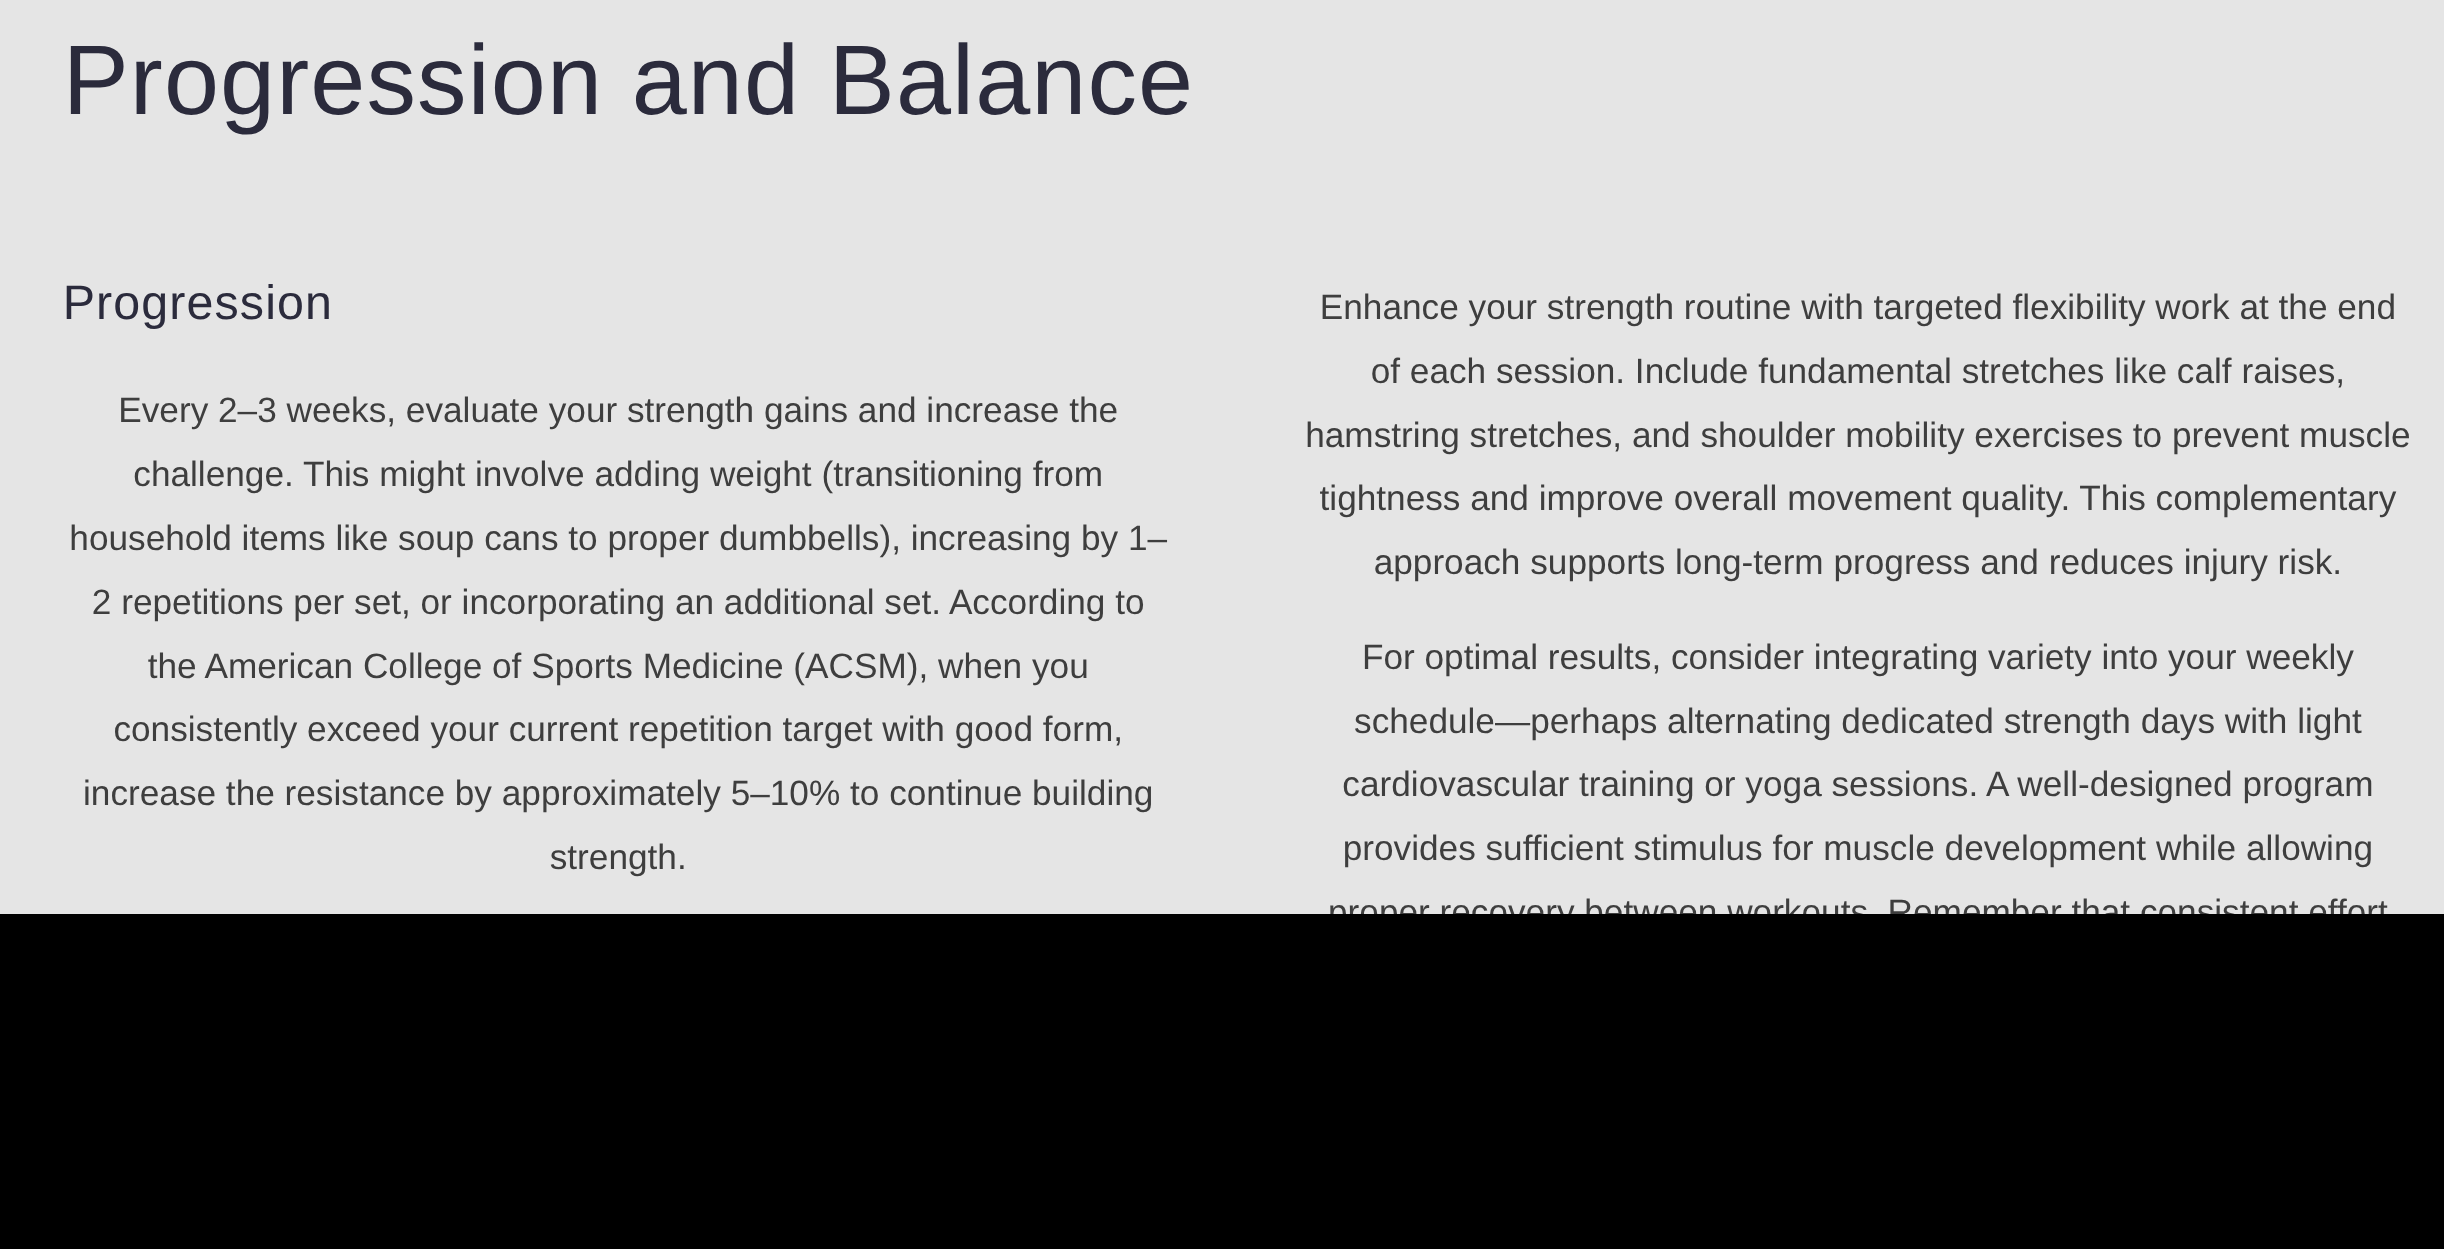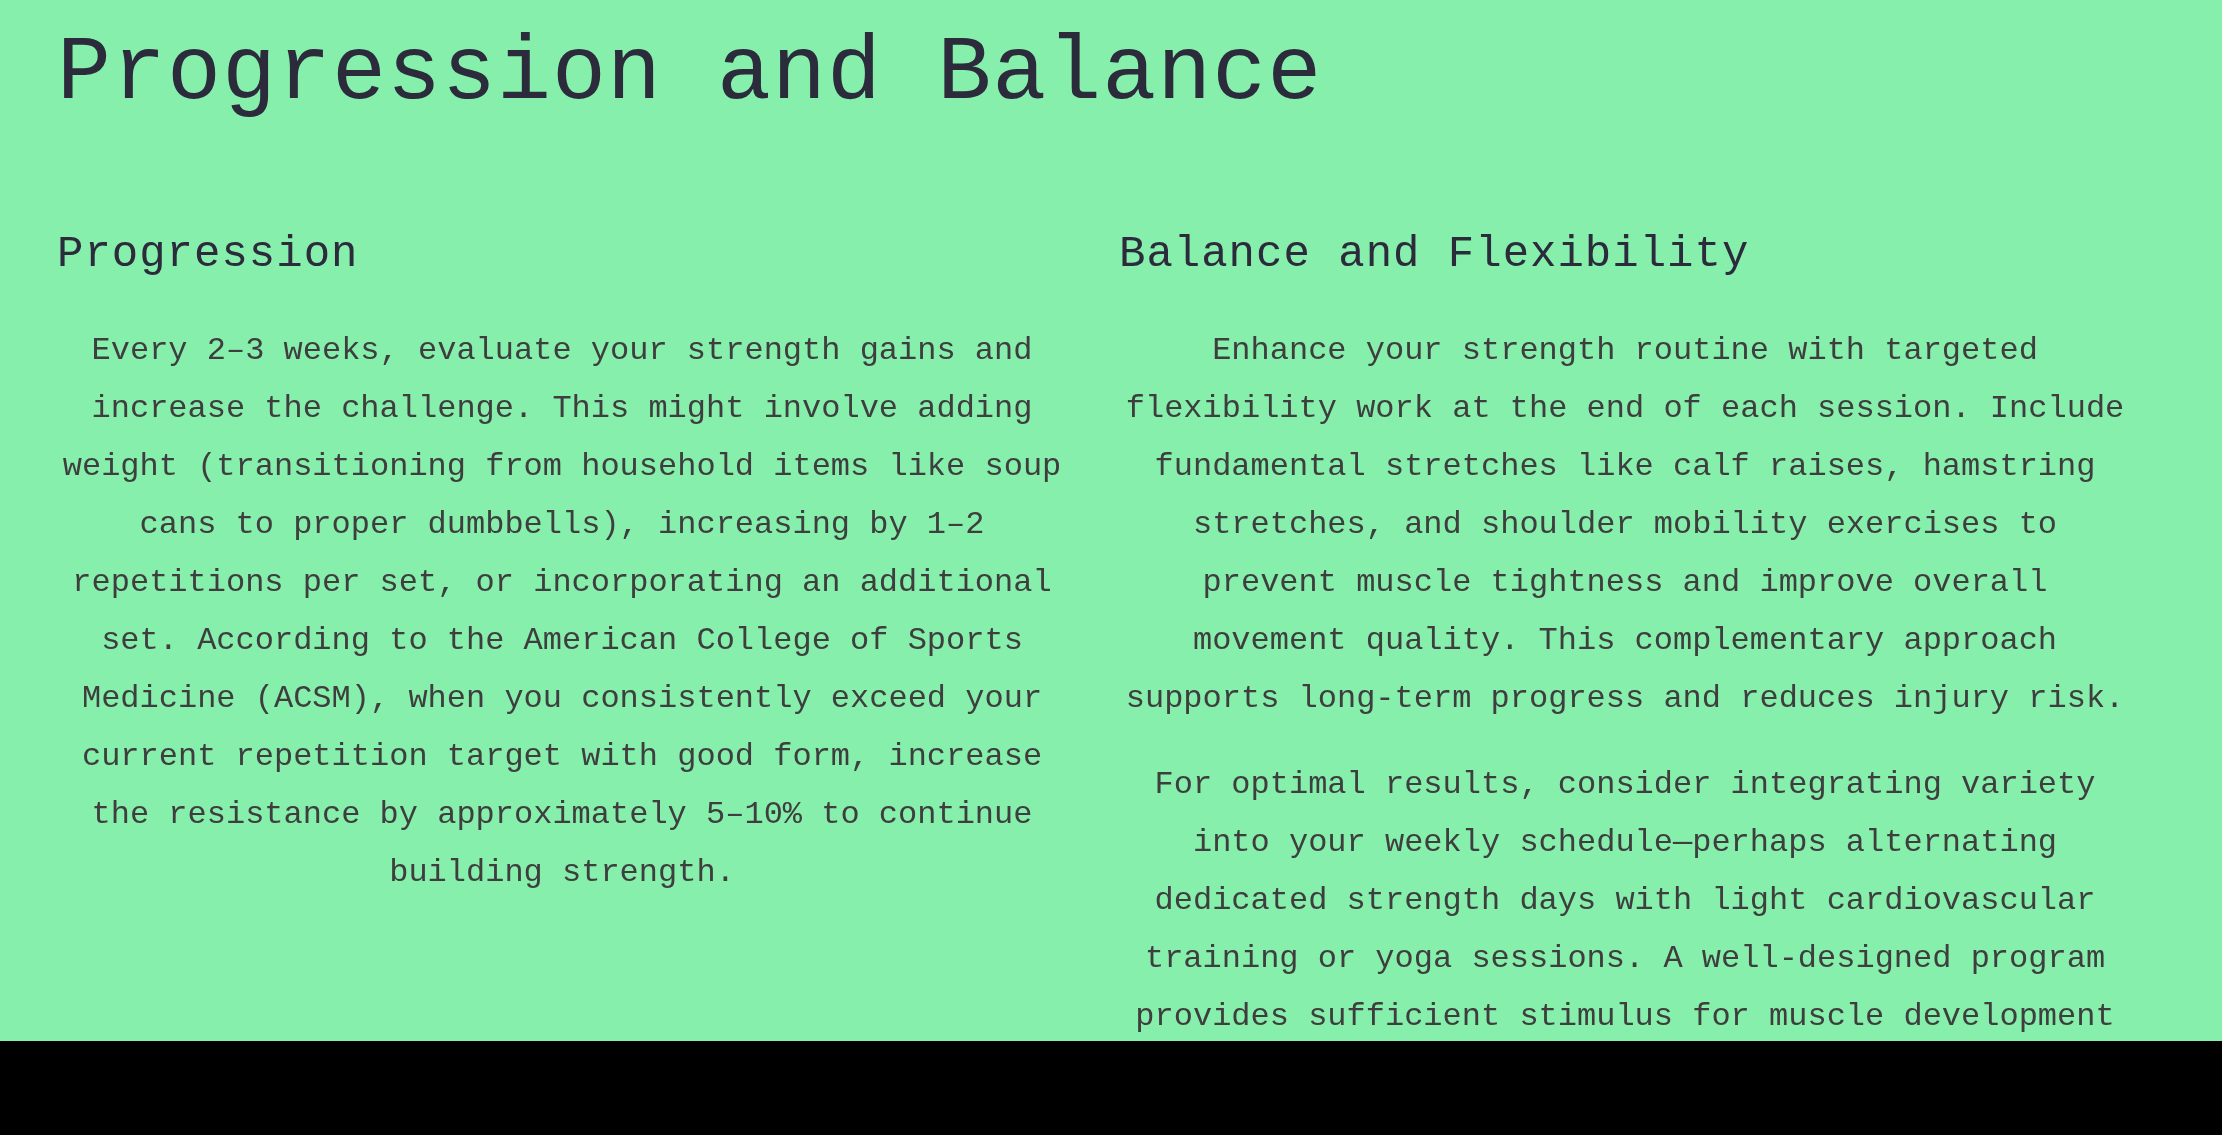--- a/index.html
+++ b/index.html
@@ -3,45 +3,45 @@
 <meta charset="utf-8">
 <style>
   html, body {
     margin: 0;
     padding: 0;
     background: #000000;
   }
   .page {
     position: relative;
     width: 2222px;
-    height: 1041px;
-    background: #86efac;
+    height: 831px;
+    background: #e5e5e5;
     overflow: hidden;
-    font-family: Liberation Mono, monospace;
+    font-family: Liberation Sans, sans-serif;
   }
   .page-title {
     position: absolute;
     left: 57px;
     top: 18px;
     margin: 0;
     font-size: 90px;
     font-weight: 300;
     letter-spacing: 1px;
     line-height: 1.25;
     color: #2b2b3c;
     white-space: nowrap;
   }
   .columns {
     position: absolute;
     left: 57px;
-    top: 228px;
+    top: 250px;
     width: 2130px;
     display: grid;
     grid-template-columns: 1010px 1012px;
-    column-gap: 52px;
+    column-gap: 116px;
   }
   .section-heading {
     margin: 0 0 41px 0;
     font-size: 44px;
     font-weight: 300;
     letter-spacing: 1px;
     line-height: 1.2;
     color: #2b2b3c;
   }
   .body-paragraph {
@@ -66,20 +66,19 @@
 
     <div class="column">
       <section>
         <h2 class="section-heading">Progression</h2>
         <p class="body-paragraph">Every 2–3 weeks, evaluate your strength gains and increase the challenge. This might involve adding weight (transitioning from household items like soup cans to proper dumbbells), increasing by 1–2 repetitions per set, or incorporating an additional set. According to the American College of Sports Medicine (ACSM), when you consistently exceed your current repetition target with good form, increase the resistance by approximately 5–10% to continue building strength.</p>
       </section>
     </div>
 
     <div class="column">
       <section>
-        <h2 class="section-heading">Balance and Flexibility</h2>
         <p class="body-paragraph">Enhance your strength routine with targeted flexibility work at the end of each session. Include fundamental stretches like calf raises, hamstring stretches, and shoulder mobility exercises to prevent muscle tightness and improve overall movement quality. This complementary approach supports long-term progress and reduces injury risk.</p>
         <p class="body-paragraph">For optimal results, consider integrating variety into your weekly schedule—perhaps alternating dedicated strength days with light cardiovascular training or yoga sessions. A well-designed program provides sufficient stimulus for muscle development while allowing proper recovery between workouts. Remember that consistent effort and methodical progression over months will yield far better results than sporadic intense sessions.</p>
       </section>
     </div>
 
   </div>
 </div>
 
 </body></html>

